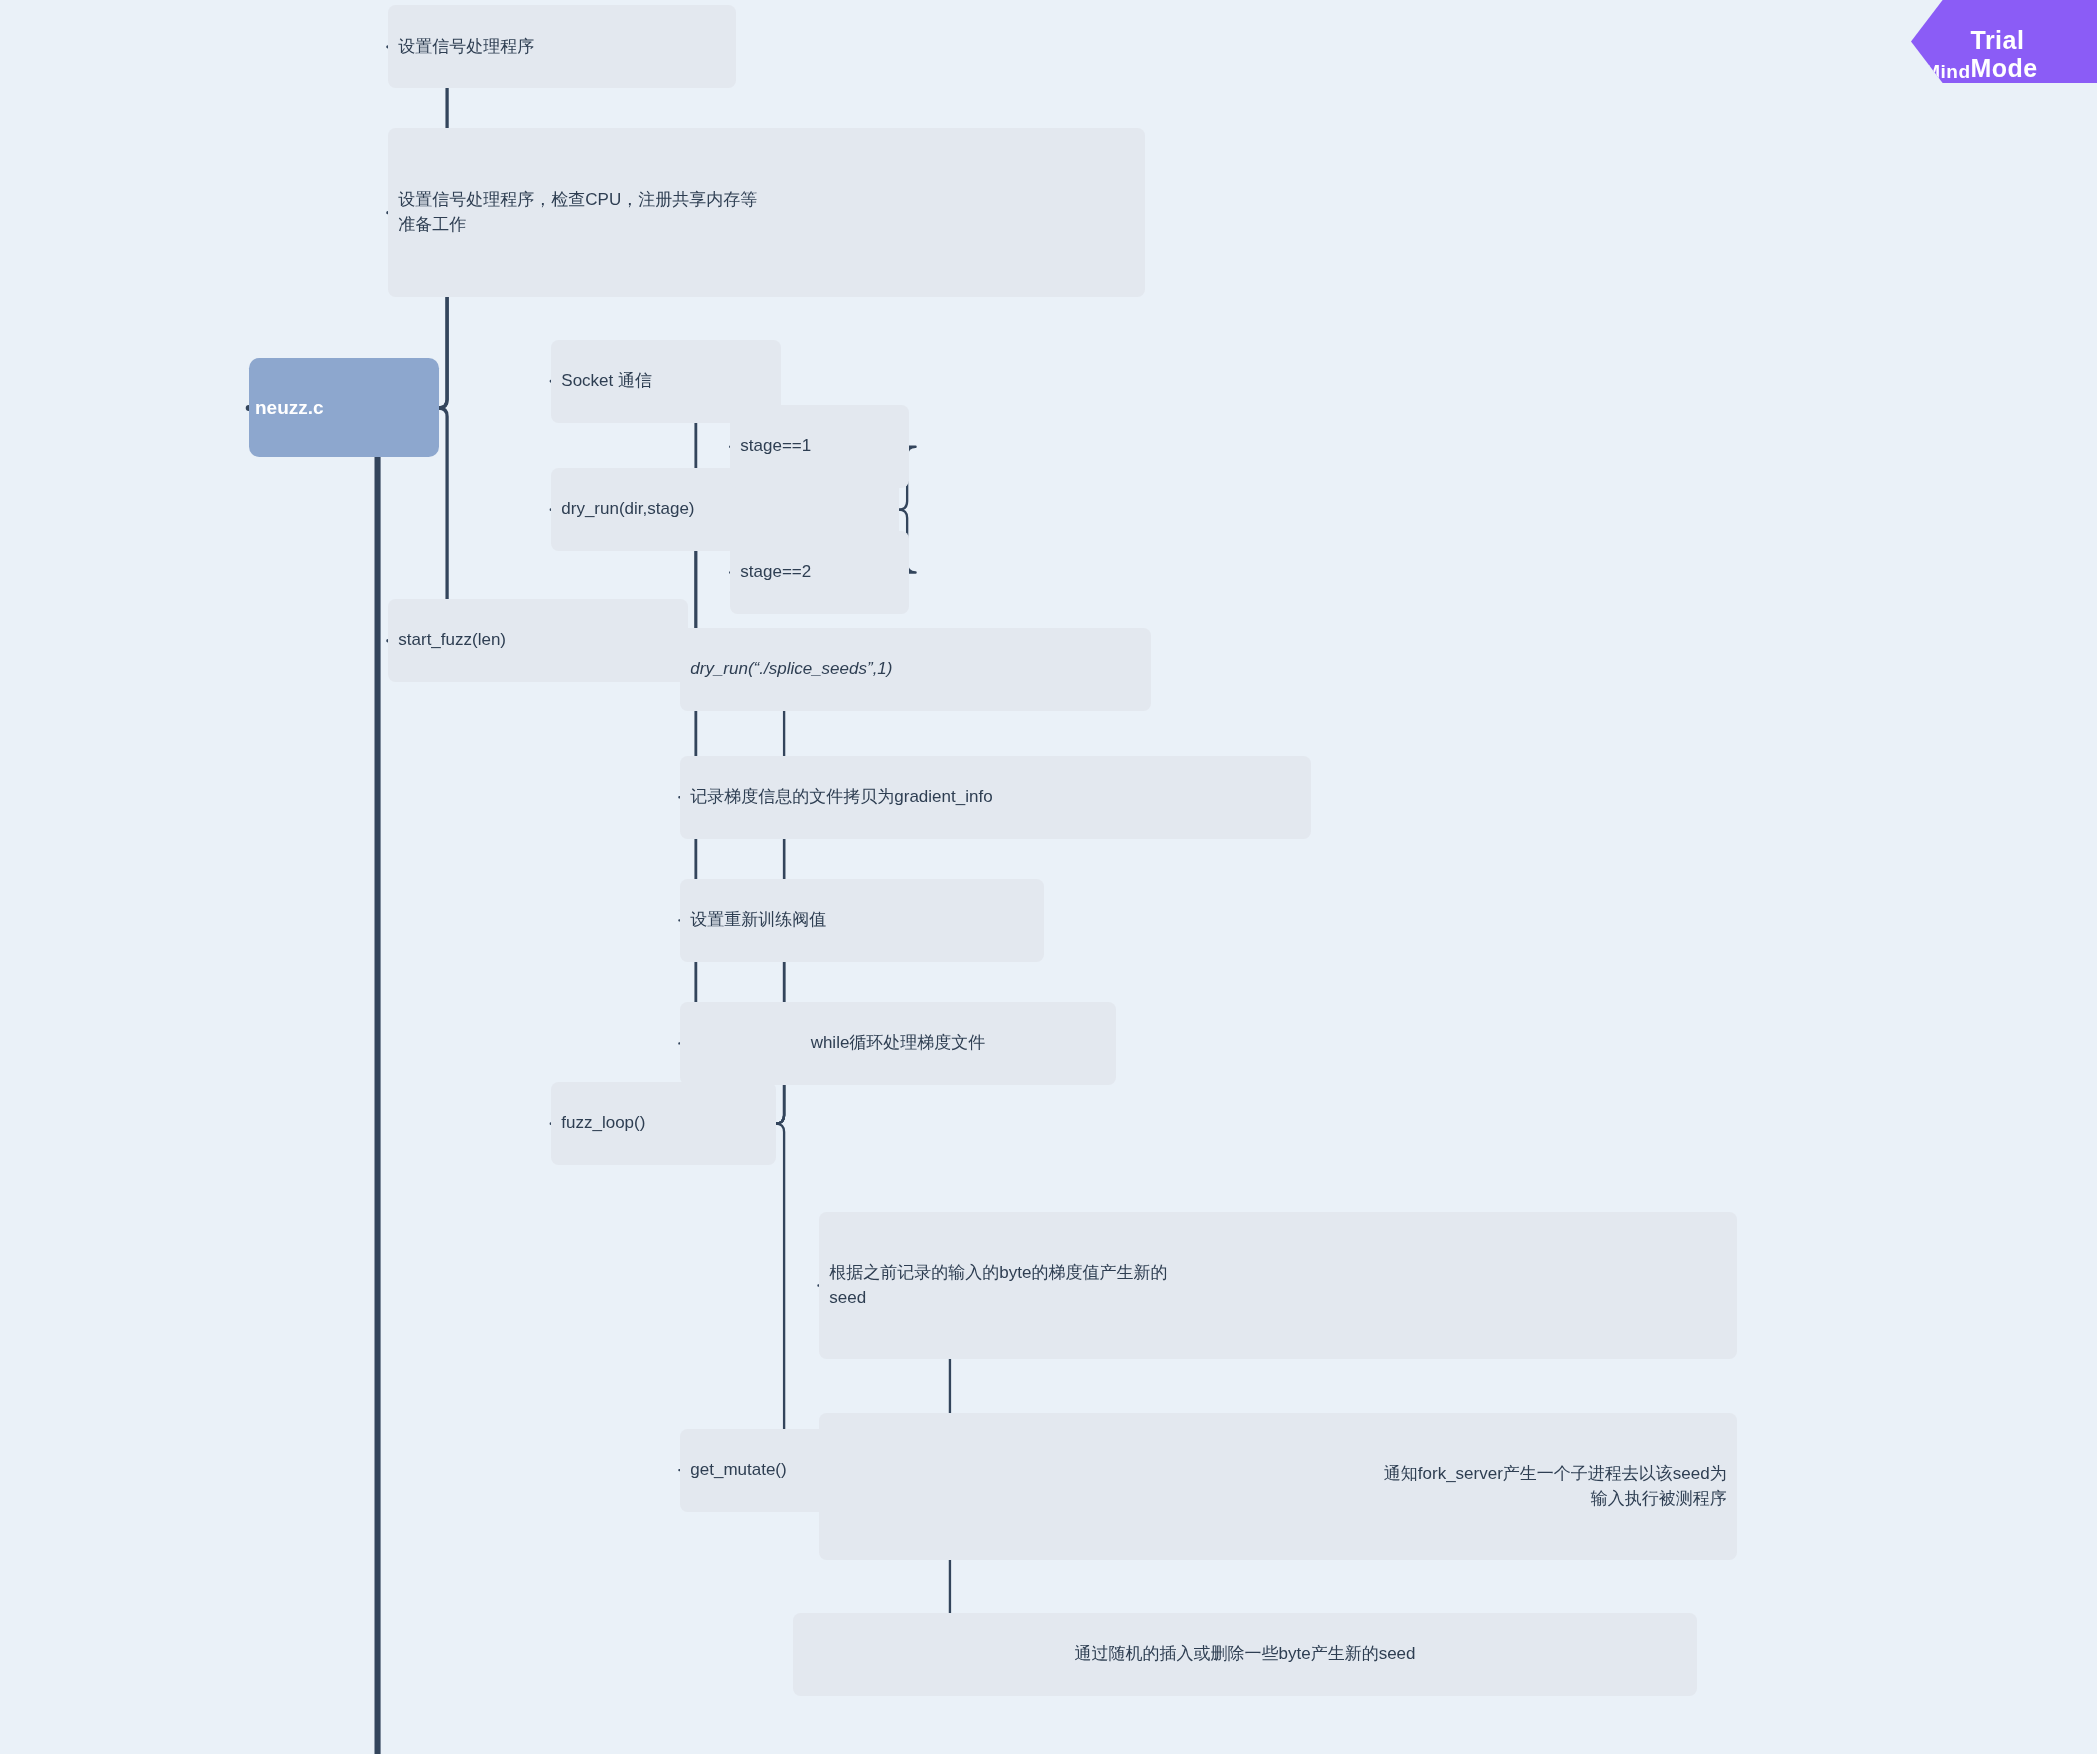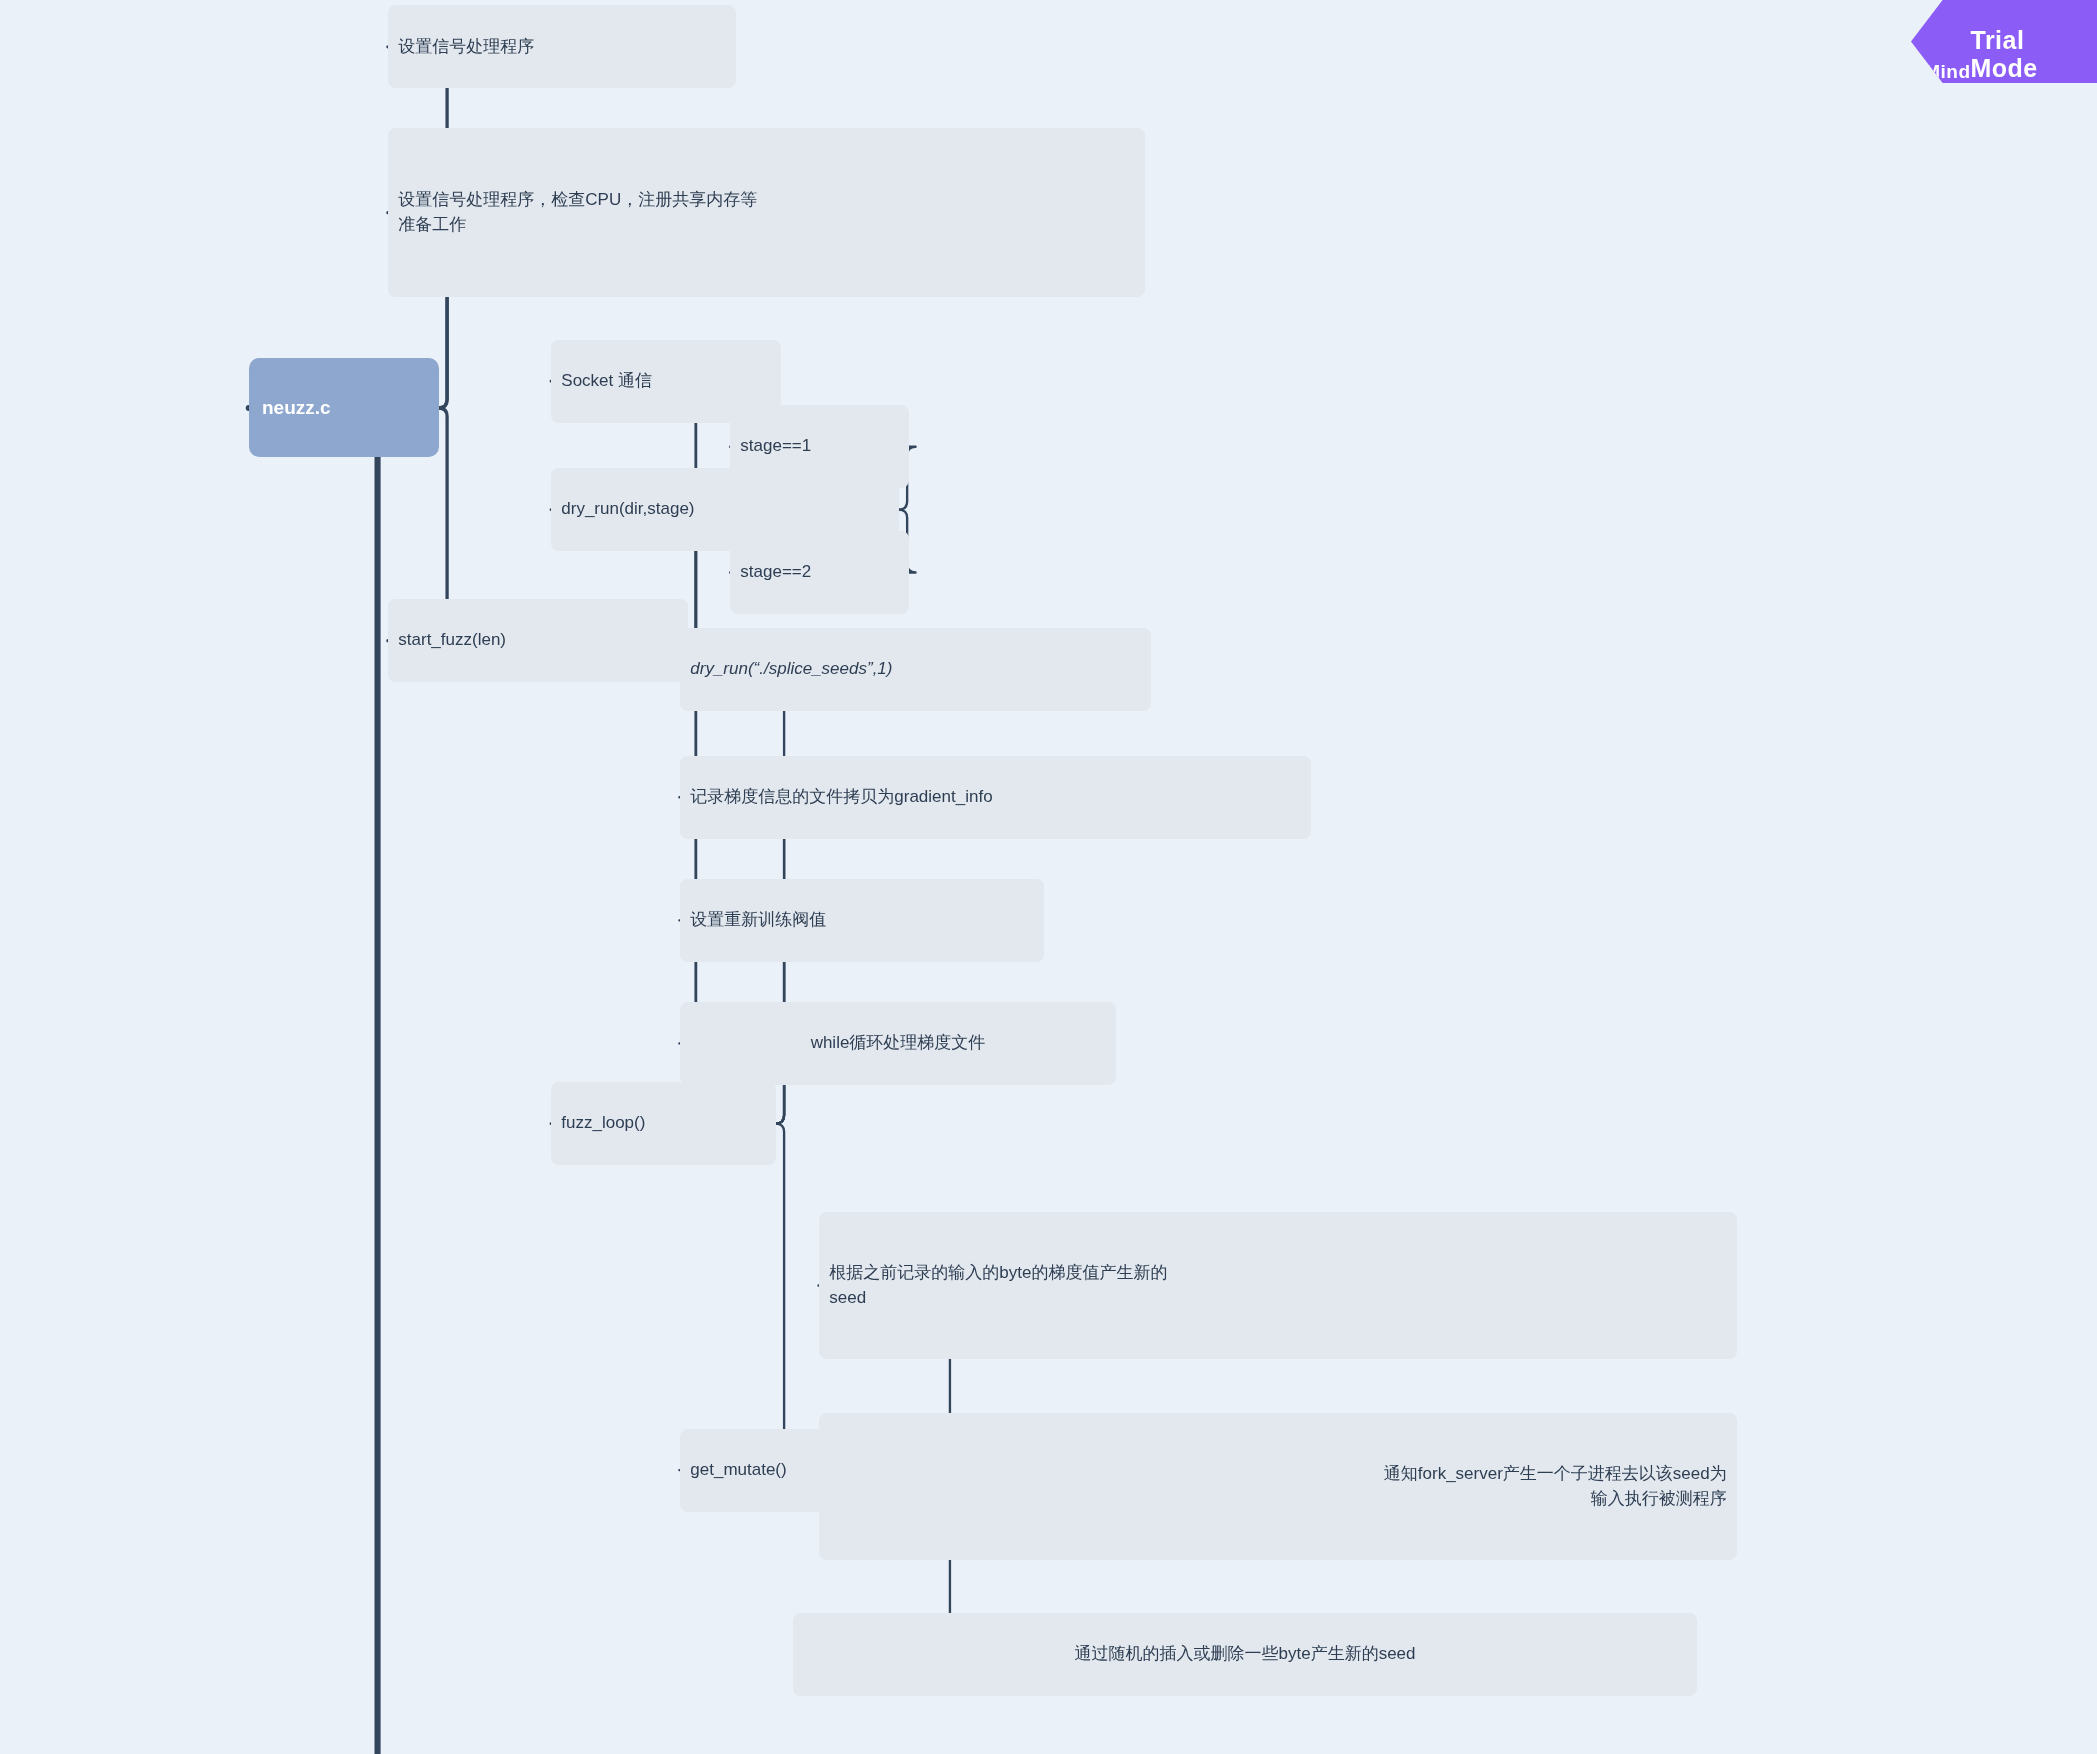--- a/index.html
+++ b/index.html
@@ -18,21 +18,21 @@
     display:flex;align-items:center;
     border-radius:8.4px;
     color:#2e3e52;
   }
   .node .txt{display:block;width:100%;white-space:pre-line;}
   
   .n-l1{
     background:#8da7ce;color:#ffffff;
     border-radius:10.3px;
     font-size:19px;font-weight:bold;
-    padding:0 13px;
+    padding:0 6px;
     justify-content:center;
   }
   
   .n-t{
     background:#e3e8ef;
     font-size:17px;
     line-height:1.42;
     padding:5.6px 10.3px;
     border-radius:7.5px;
   }

